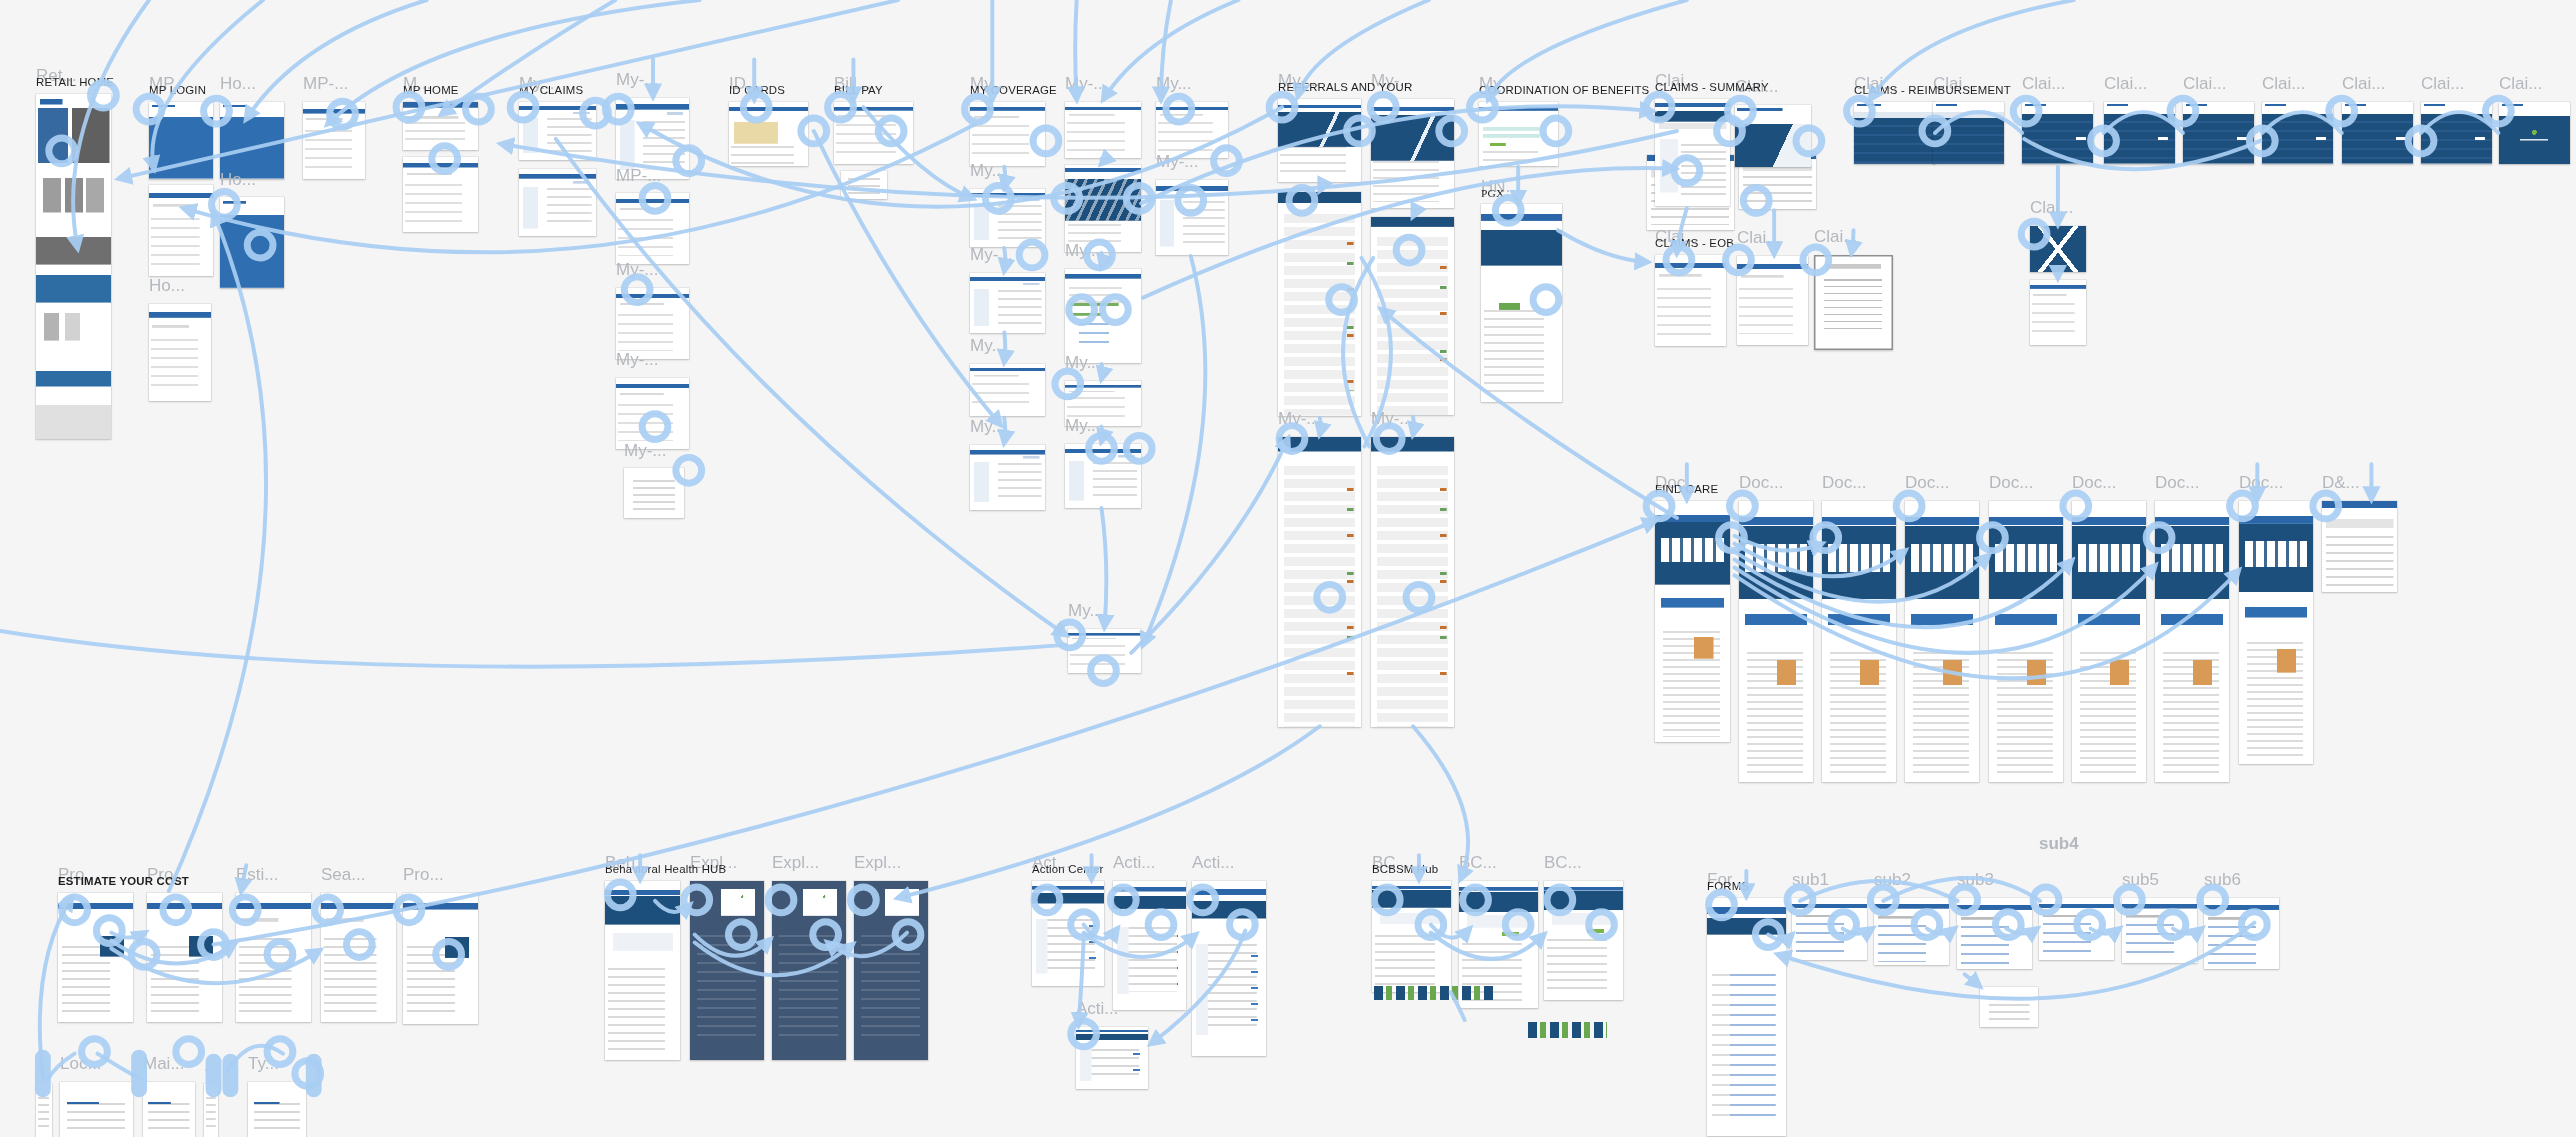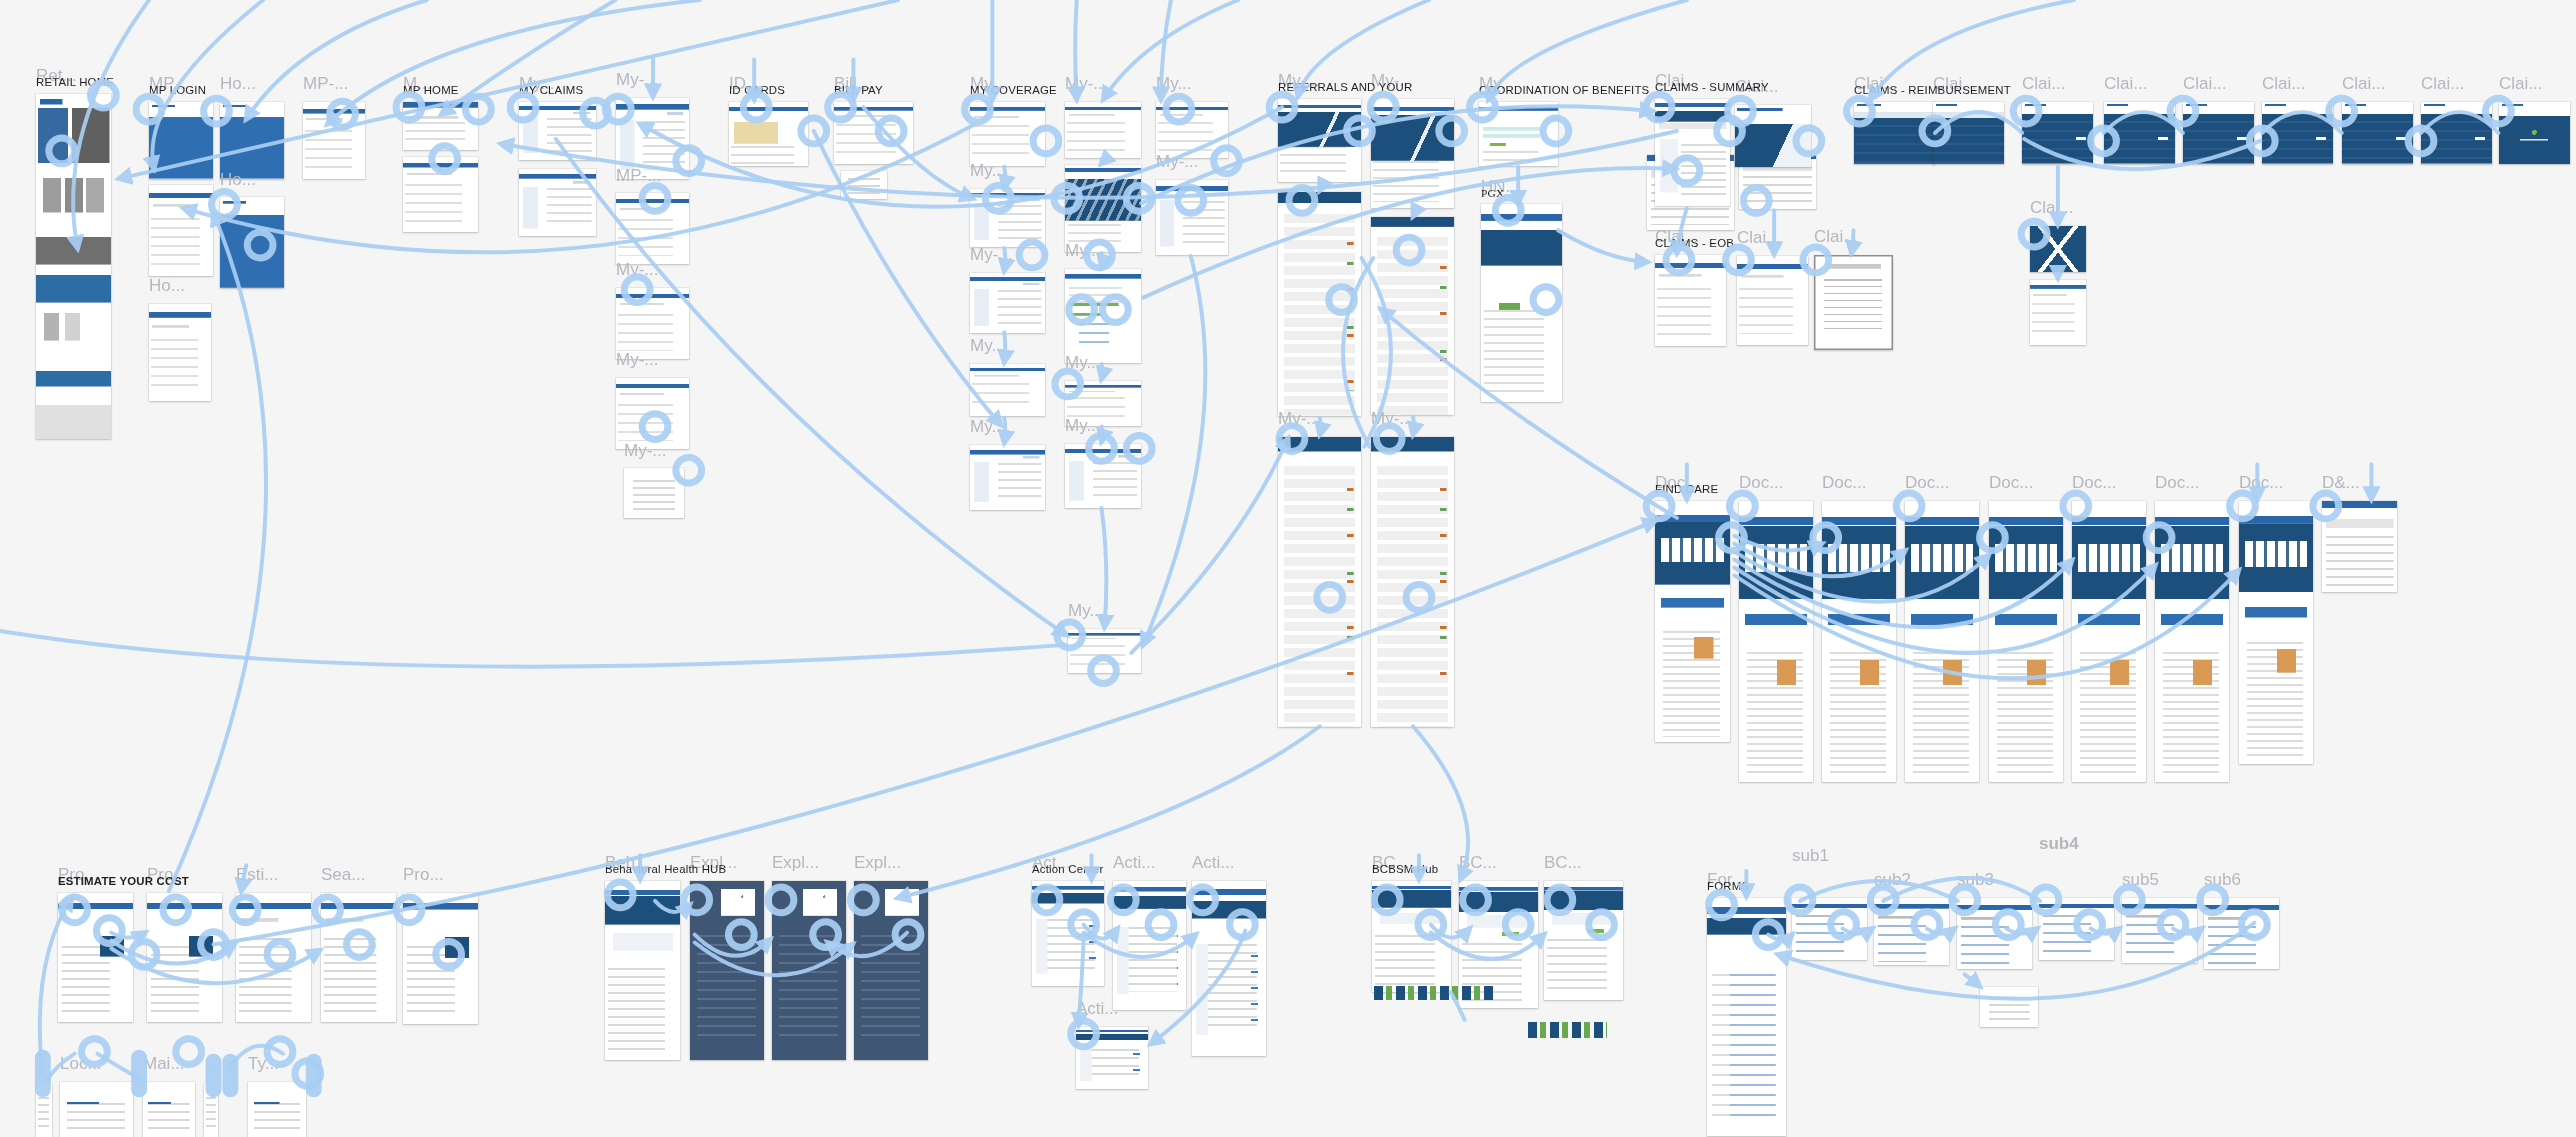--- a/index.html
+++ b/index.html
@@ -232,21 +232,21 @@
     <div class="fr t-bchub2" style="left: 1459px; top: 881px; width: 79px; height: 127px;"></div>
     <span class="fname" style="left: 1459px; top: 853px;">BC...</span>
     <div class="fr t-bchub2" style="left: 1544px; top: 881px; width: 79px; height: 119px;"></div>
     <span class="fname" style="left: 1544px; top: 853px;">BC...</span>
     <div class="fr t-chips" style="left: 1374px; top: 986px; width: 121px; height: 14px;"></div>
     <div class="fr t-chips" style="left: 1528px; top: 1022px; width: 79px; height: 16px;"></div>
     <div class="fr t-formtall" style="left: 1707px; top: 898px; width: 79px; height: 238px;"></div>
     <span class="fname" style="left: 1707px; top: 870px;">For...</span>
     <span class="gtitle" style="left: 1707px; top: 880px;">FORMS</span>
     <div class="fr t-form" style="left: 1792px; top: 898px; width: 75px; height: 62px;"></div>
-    <span class="fname" style="left: 1792px; top: 846px;">sub1</span>
+    <span class="fname" style="left: 1792px; top: 870px;">sub1</span>
     <div class="fr t-form" style="left: 1874px; top: 898px; width: 75px; height: 67px;"></div>
     <span class="fname" style="left: 1874px; top: 870px;">sub2</span>
     <div class="fr t-form" style="left: 1957px; top: 898px; width: 75px; height: 71px;"></div>
     <span class="fname" style="left: 1957px; top: 870px;">sub3</span>
     <div class="fr t-form" style="left: 2039px; top: 898px; width: 75px; height: 62px;"></div>
     <span class="fname" style="left: 2039px; top: 834px; font-weight: bold;">sub4</span>
     <div class="fr t-form" style="left: 2122px; top: 898px; width: 75px; height: 65px;"></div>
     <span class="fname" style="left: 2122px; top: 870px;">sub5</span>
     <div class="fr t-form" style="left: 2204px; top: 898px; width: 75px; height: 71px;"></div>
     <span class="fname" style="left: 2204px; top: 870px;">sub6</span>

